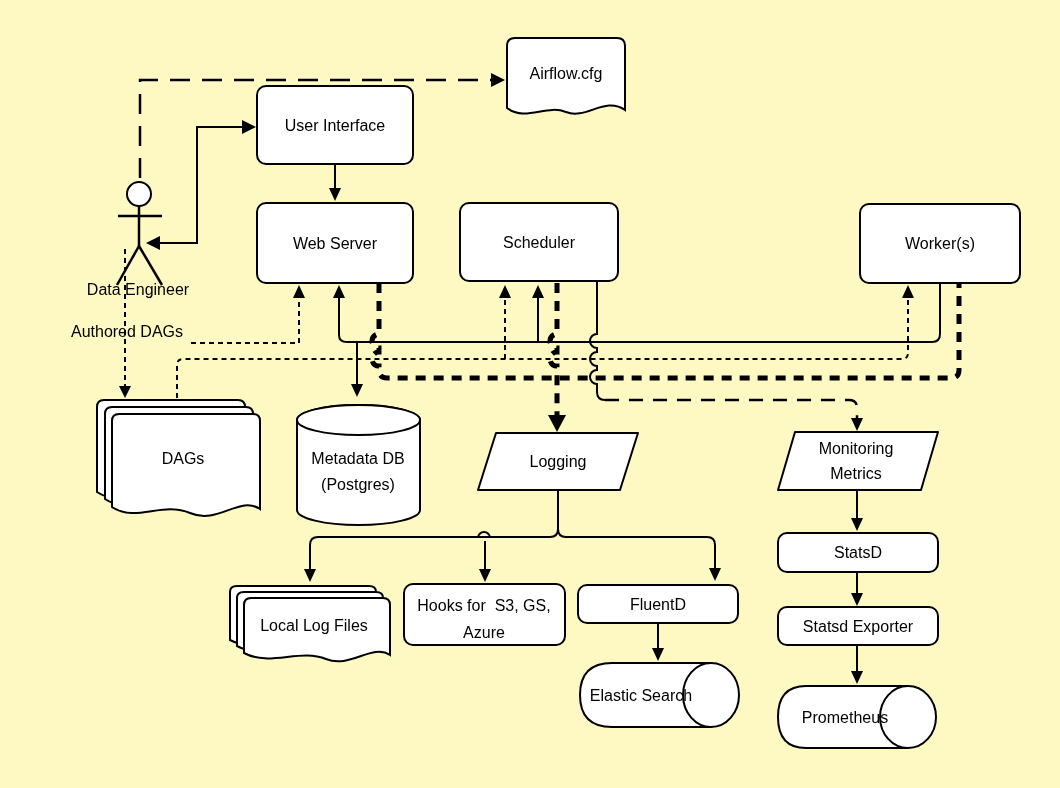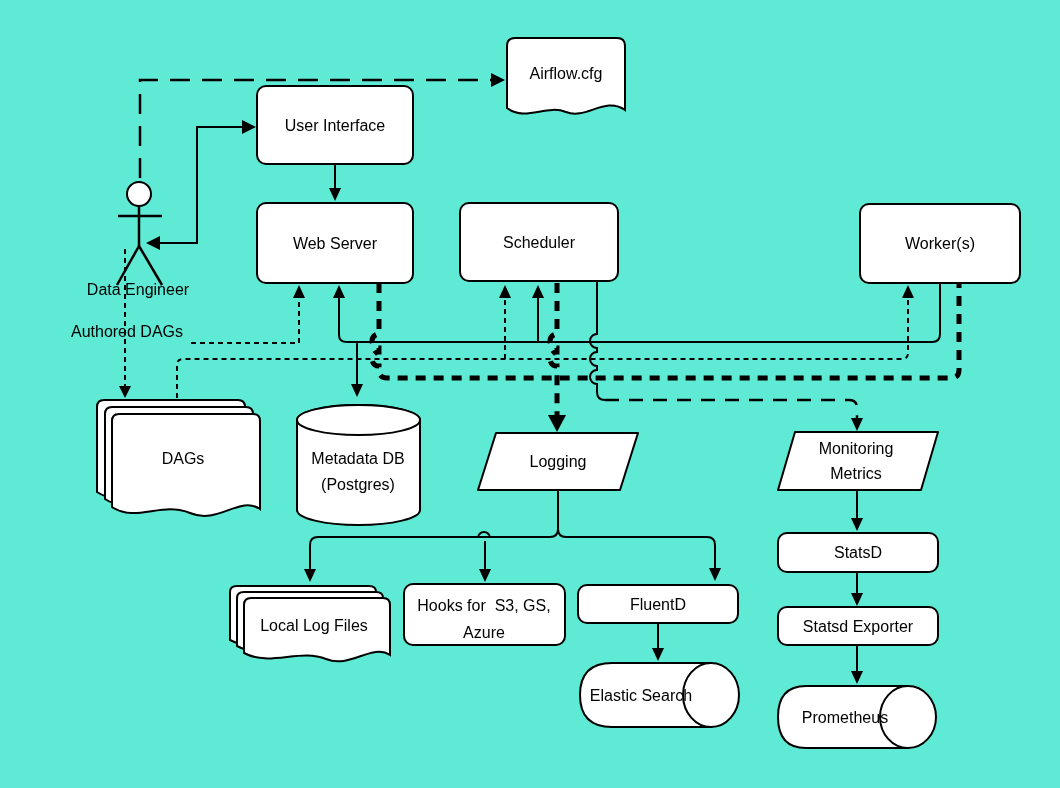--- a/index.html
+++ b/index.html
@@ -1,16 +1,16 @@
 <!DOCTYPE html>
 <html><head>
 <meta charset="utf-8">
 <style>
   html,body{margin:0;padding:0;background:#ffffff;}
-  .stage{position:relative;width:1060px;height:788px;background:#5eead4;overflow:hidden;}
+  .stage{position:relative;width:1060px;height:788px;background:#fef9c3;overflow:hidden;}
   svg{display:block;}
   
   .ln{fill:none;stroke:#000;stroke-width:2;}
   .ln25{fill:none;stroke:#000;stroke-width:2.5;}
   .dashfine{stroke-dasharray:5 4;}
   .dashtop{stroke-dasharray:20 12;}
   .dashlong{stroke-dasharray:14 10;}
   .bolddash{fill:none;stroke:#000;stroke-width:5;stroke-dasharray:10 8;}
   
   .shape{fill:#ffffff;stroke:#000;stroke-width:2;}

